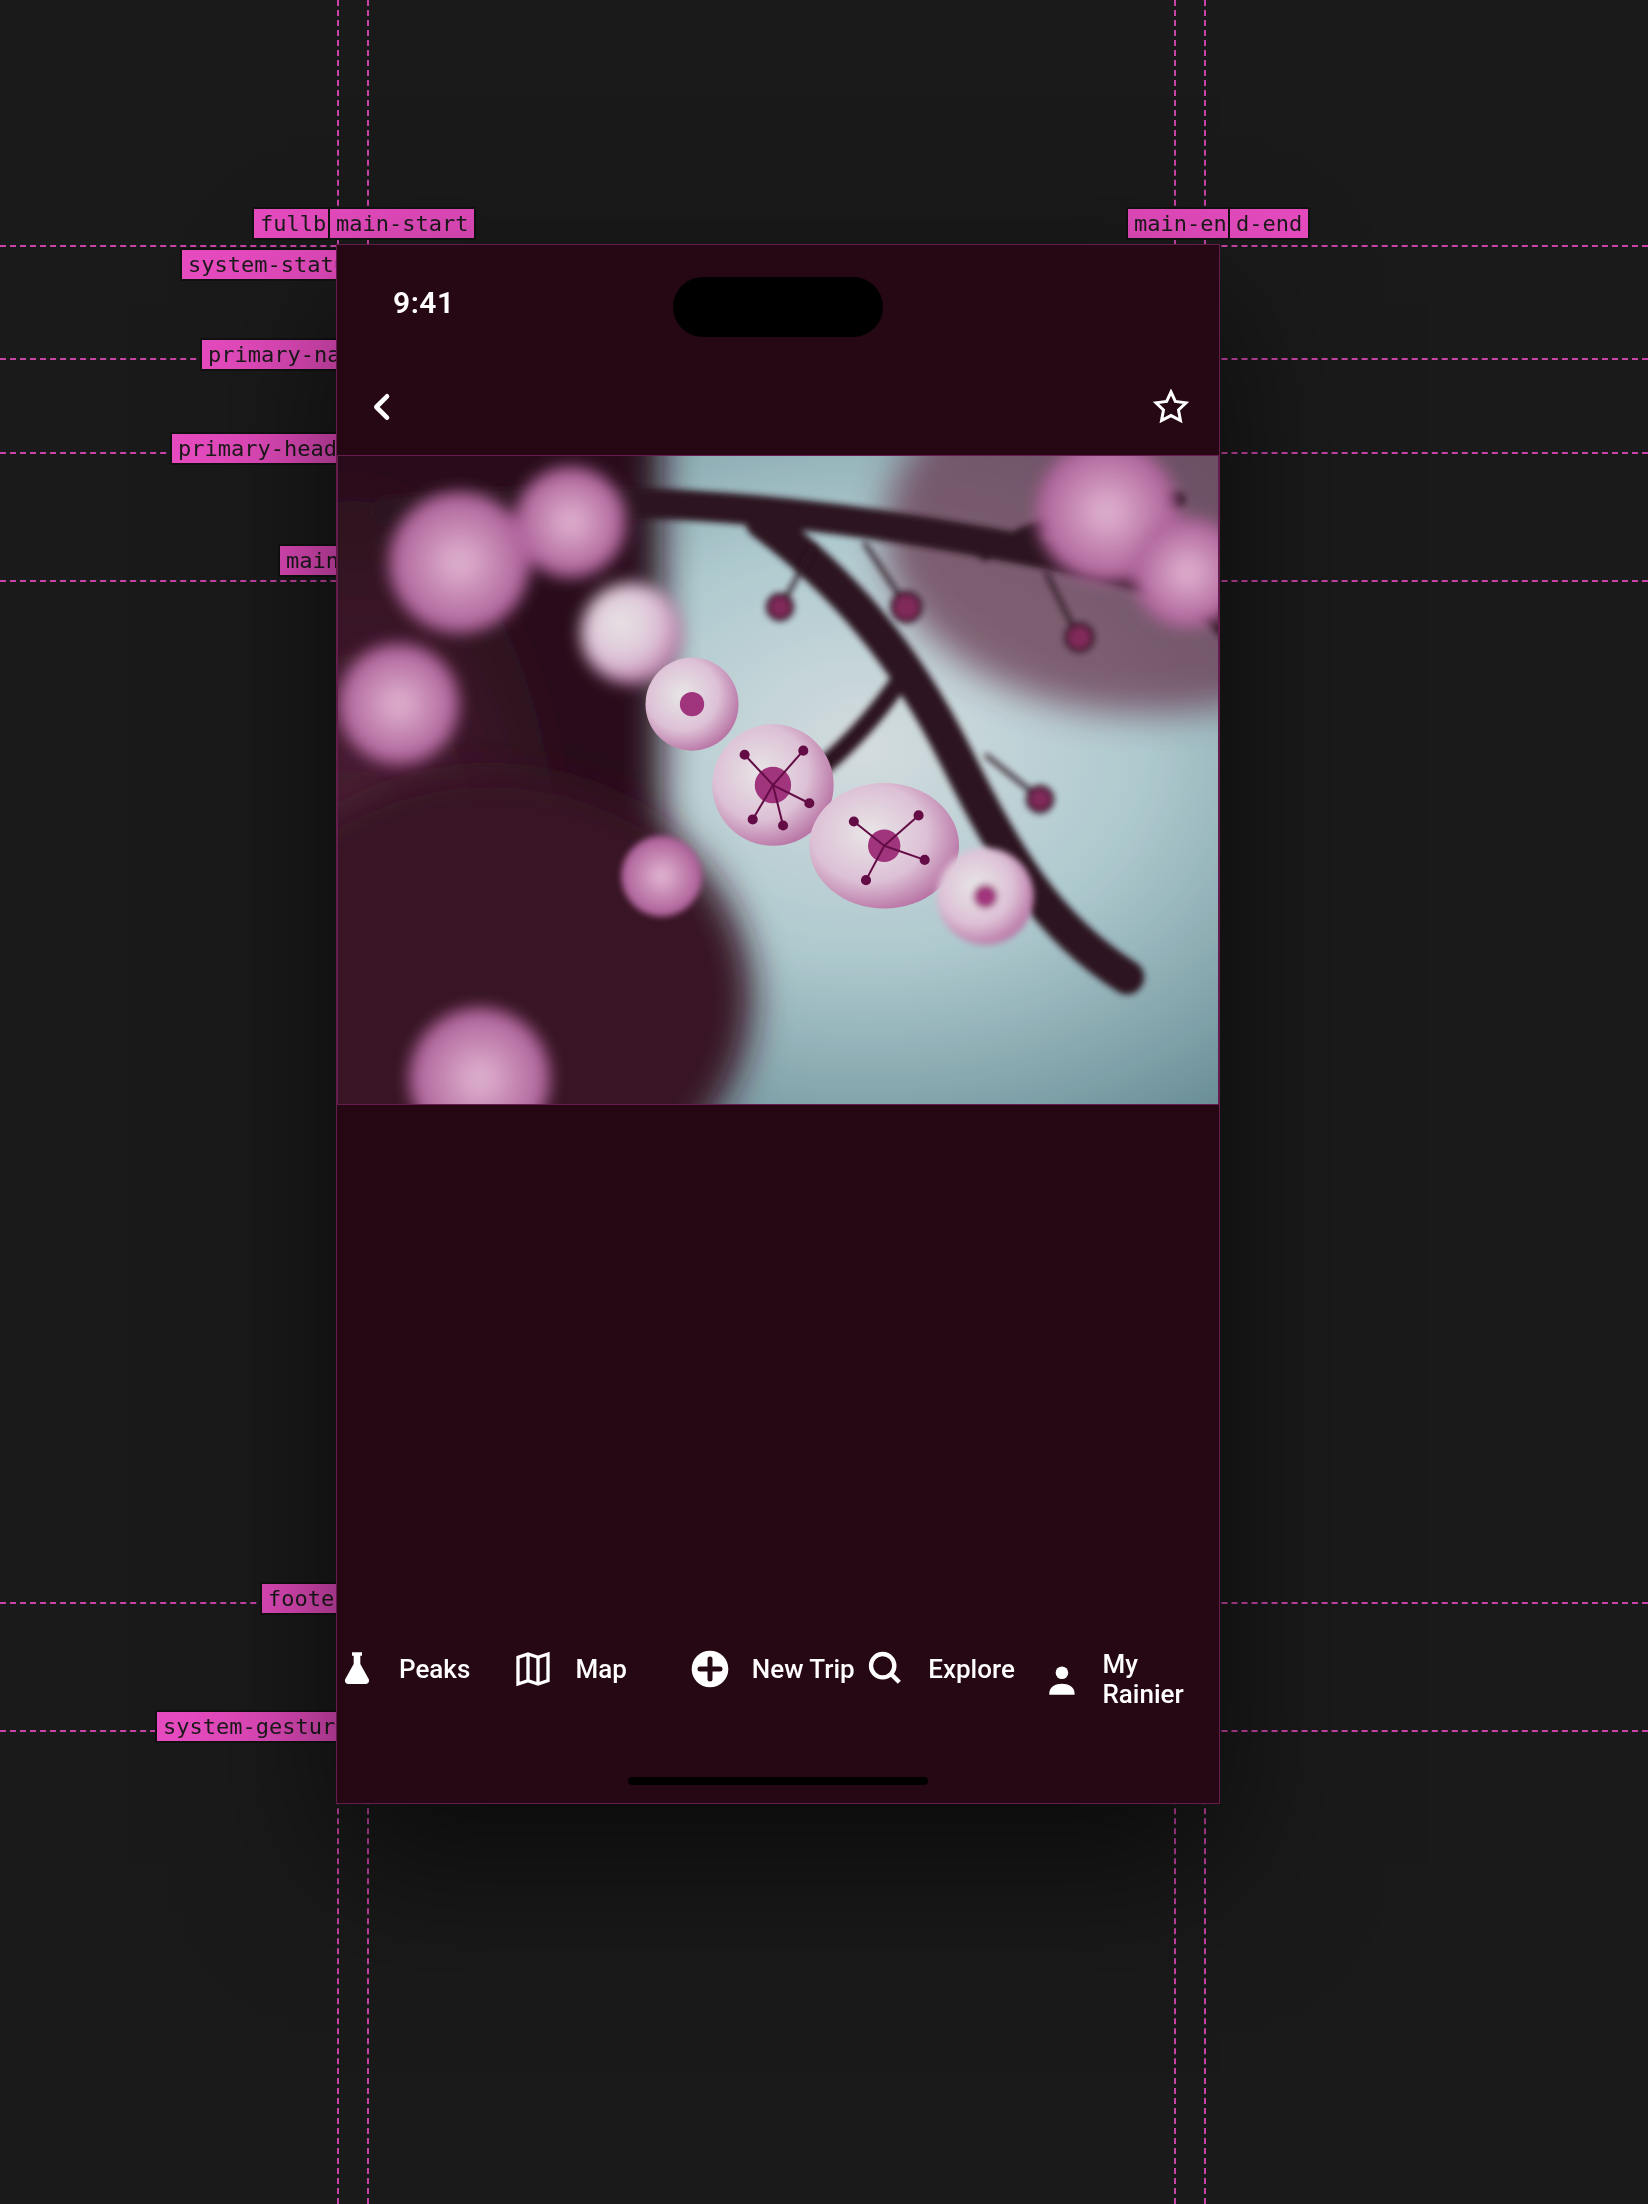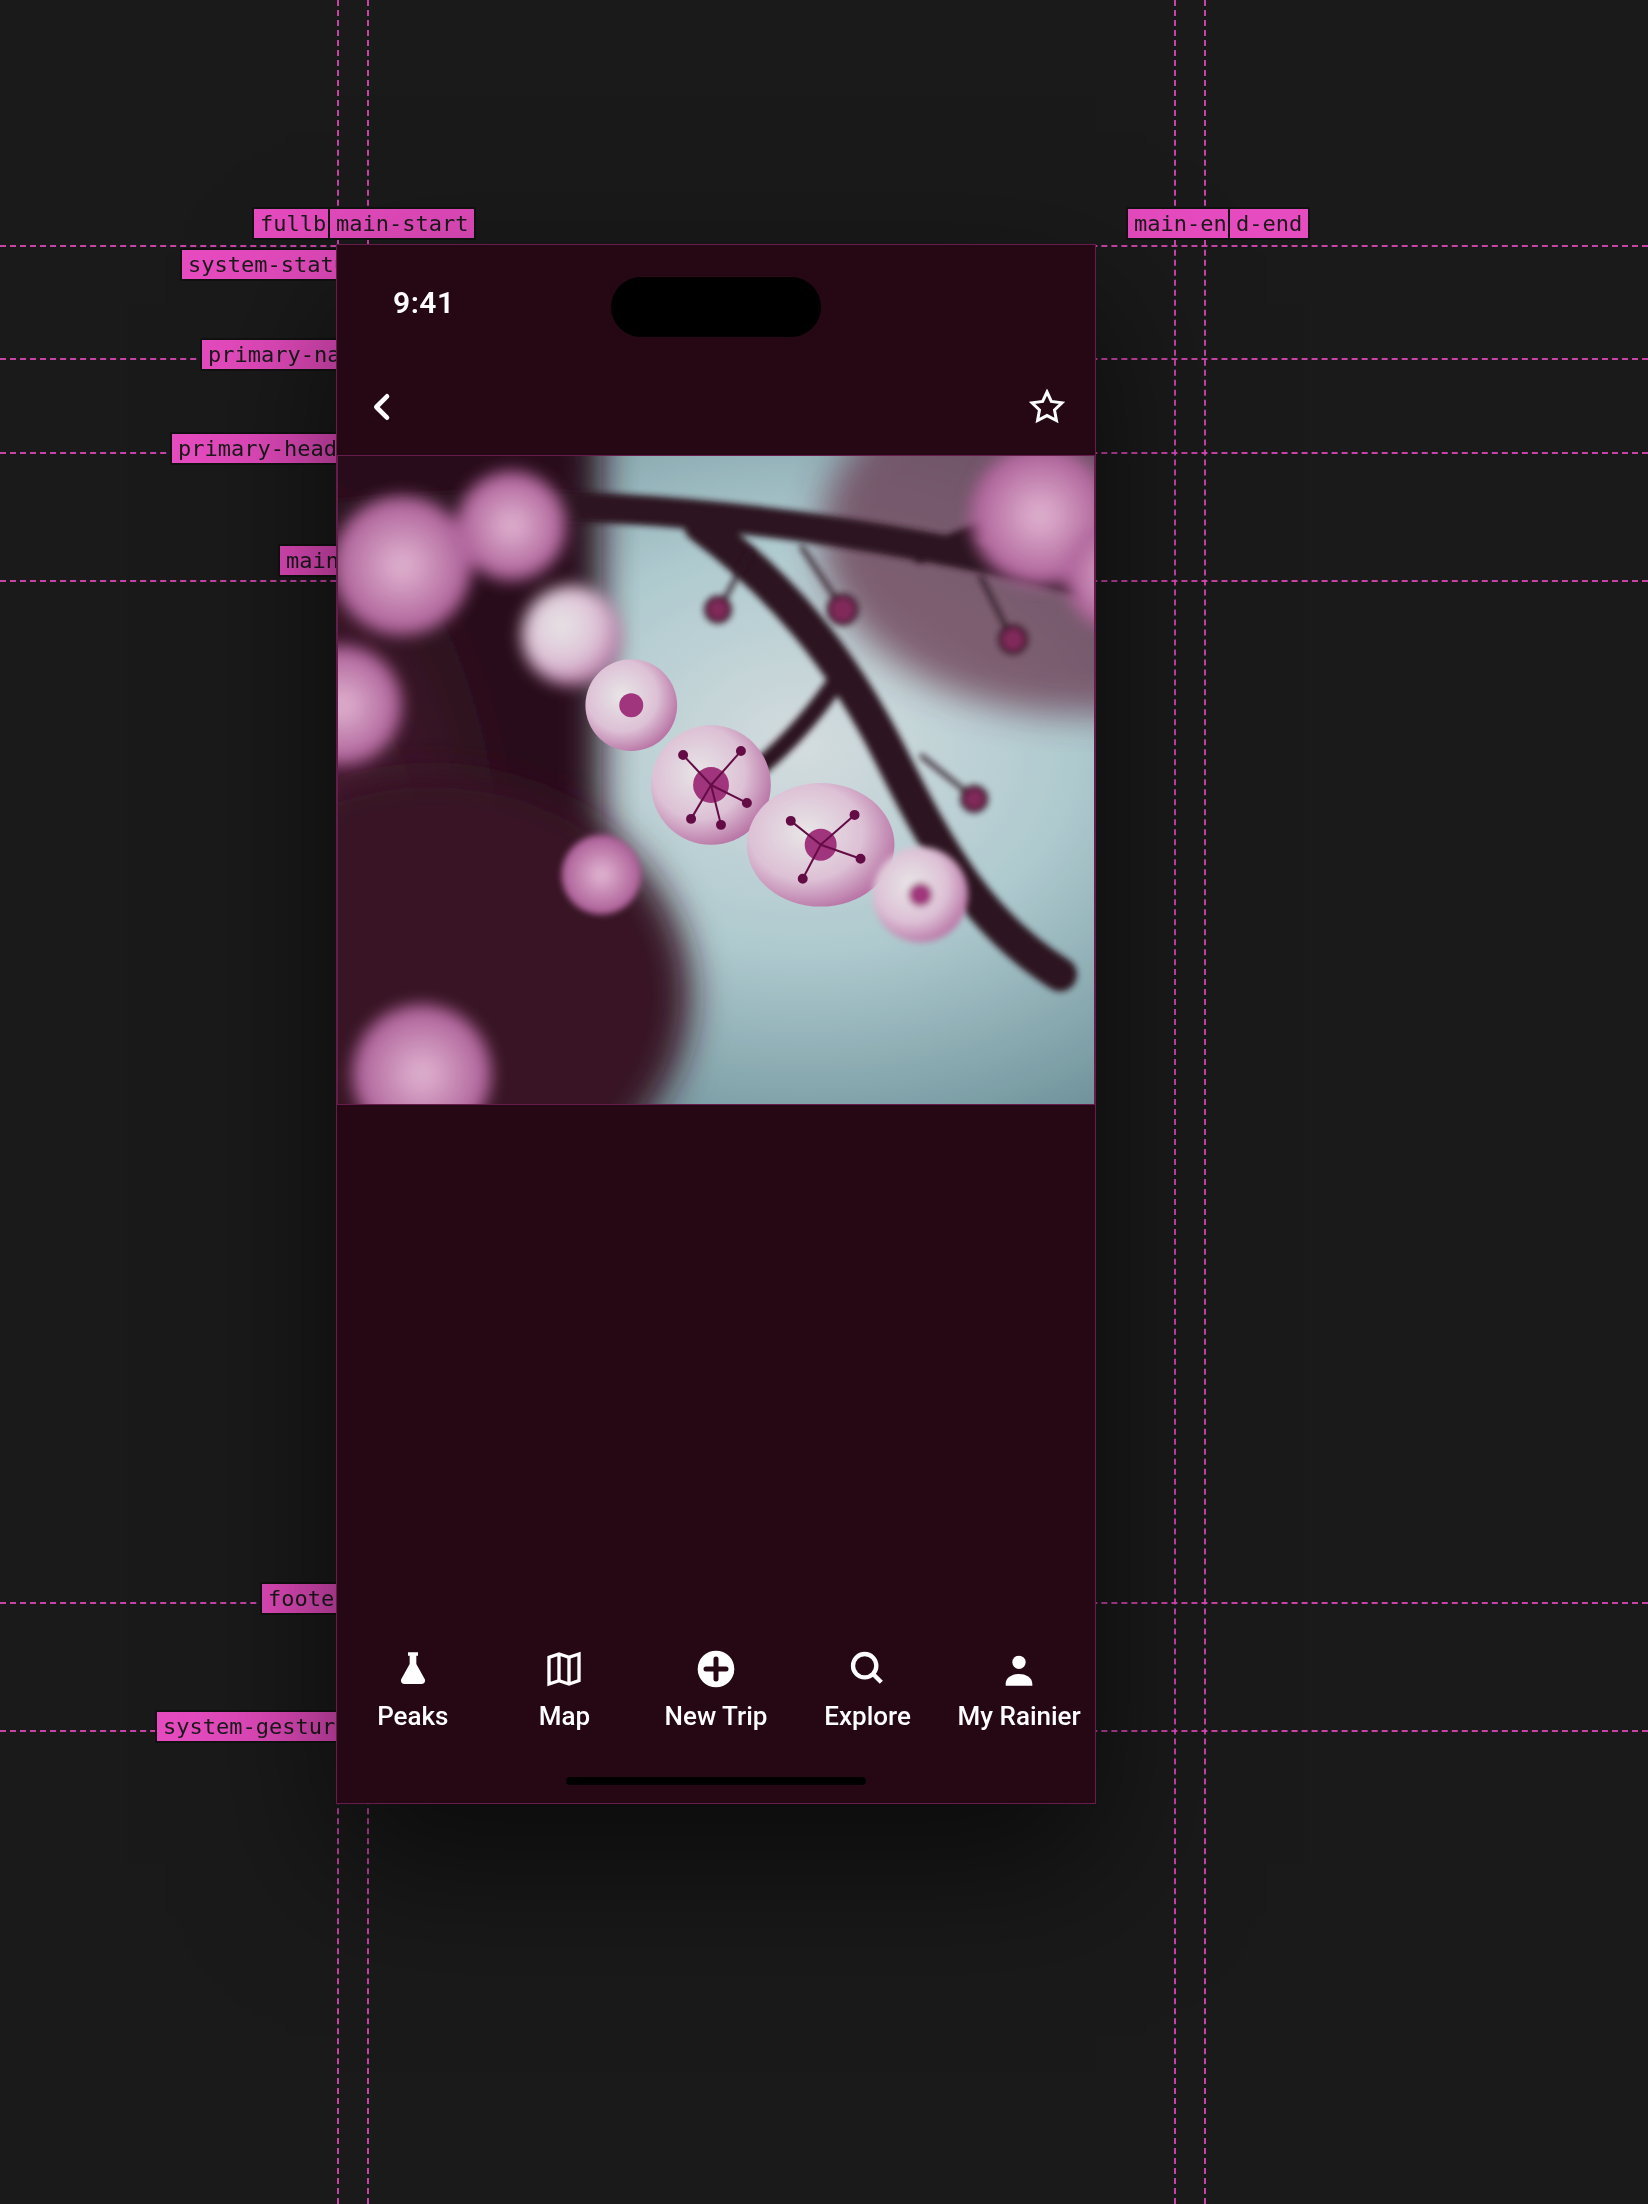--- a/index.html
+++ b/index.html
@@ -28,21 +28,21 @@
     border-radius: 2px;
     white-space: nowrap;
     pointer-events: none;
   }
 
   
   .device {
     position: absolute;
     left: 336px;
     top: 244px;
-    width: 760px;
+    width: 884px;
     height: 1560px;
     background: #260714;
     border-radius: 0;
     box-shadow: 0 60px 140px rgba(0,0,0,0.6);
     overflow: hidden;
     border: 1px solid #e64bbf55;
   }
 
   
   .status-bar {
@@ -113,24 +113,24 @@
     height: 172px;
     display: flex;
     justify-content: space-around;
     align-items: flex-start;
     padding-top: 18px;
     background: #260714;
   }
   .tab {
     flex: 1;
     display: flex;
-    flex-direction: column;
+    flex-direction: row;
     align-items: center;
     color: #fff;
-    gap: 12px;
+    gap: 22px;
   }
   .tab .label {
     font-size: 26px;
     font-weight: 500;
   }
   .tab svg { width: 40px; height: 40px; }
 
   .home-indicator {
     position: absolute;
     bottom: 18px;

